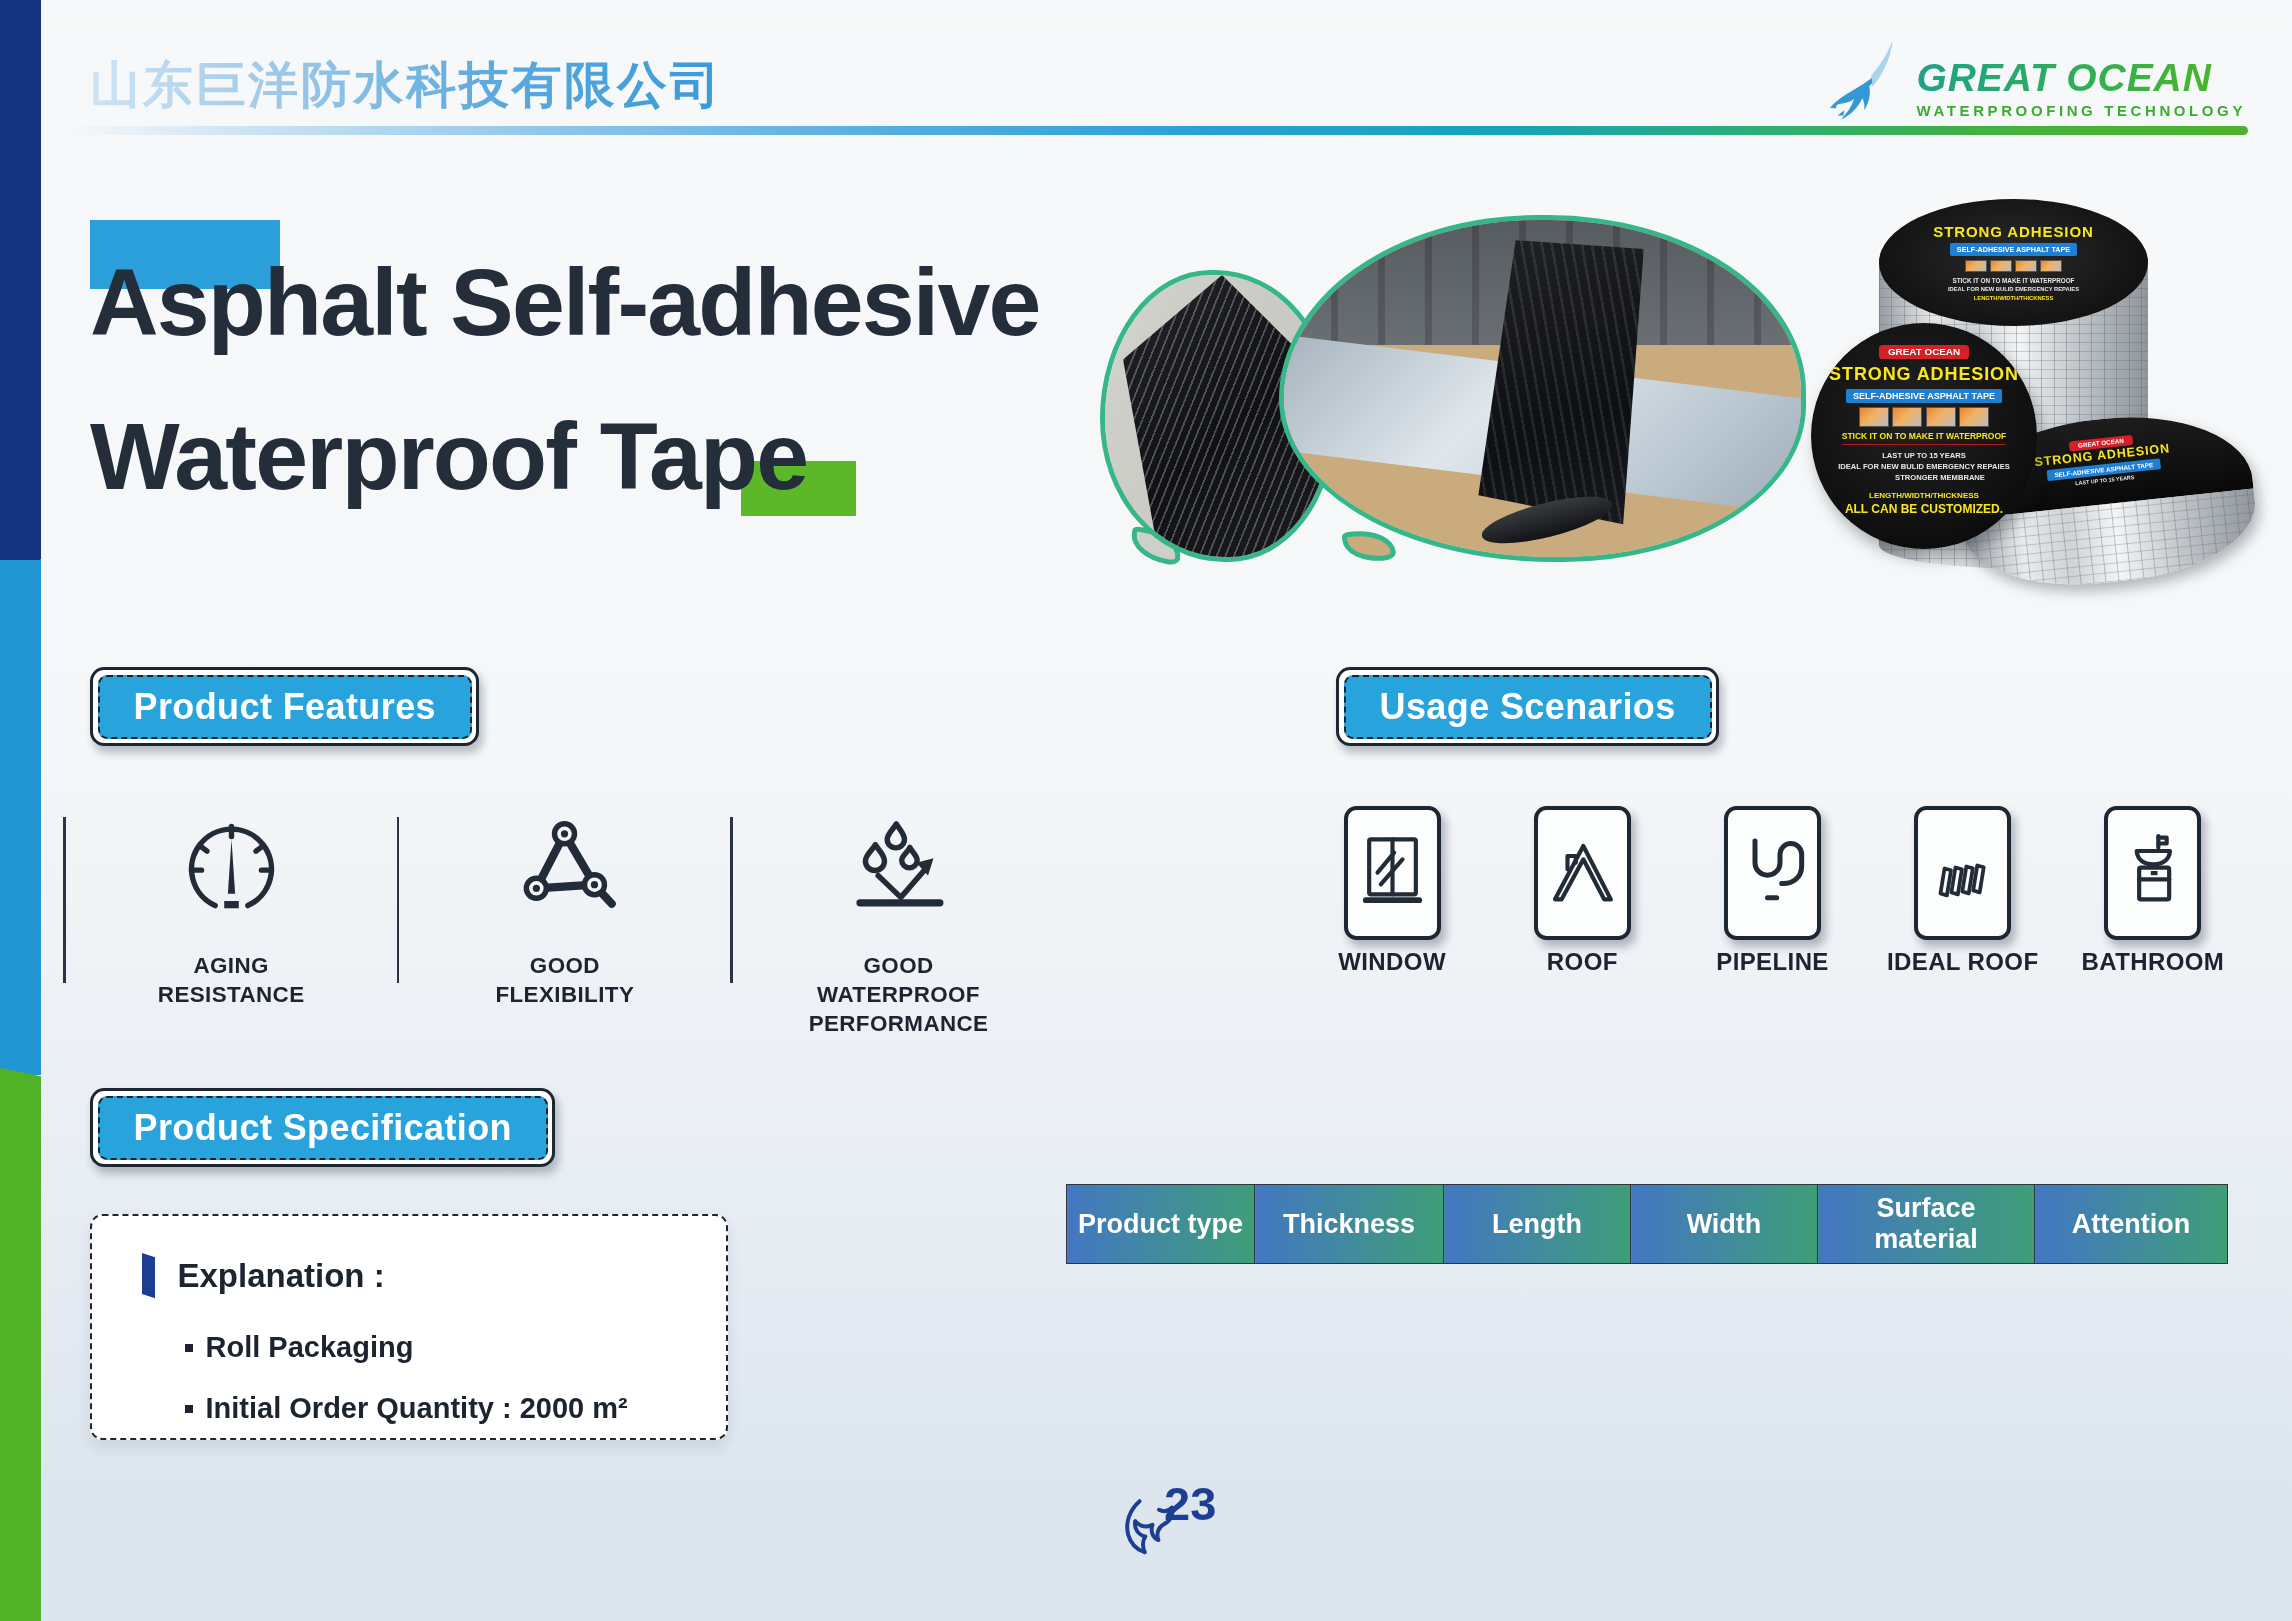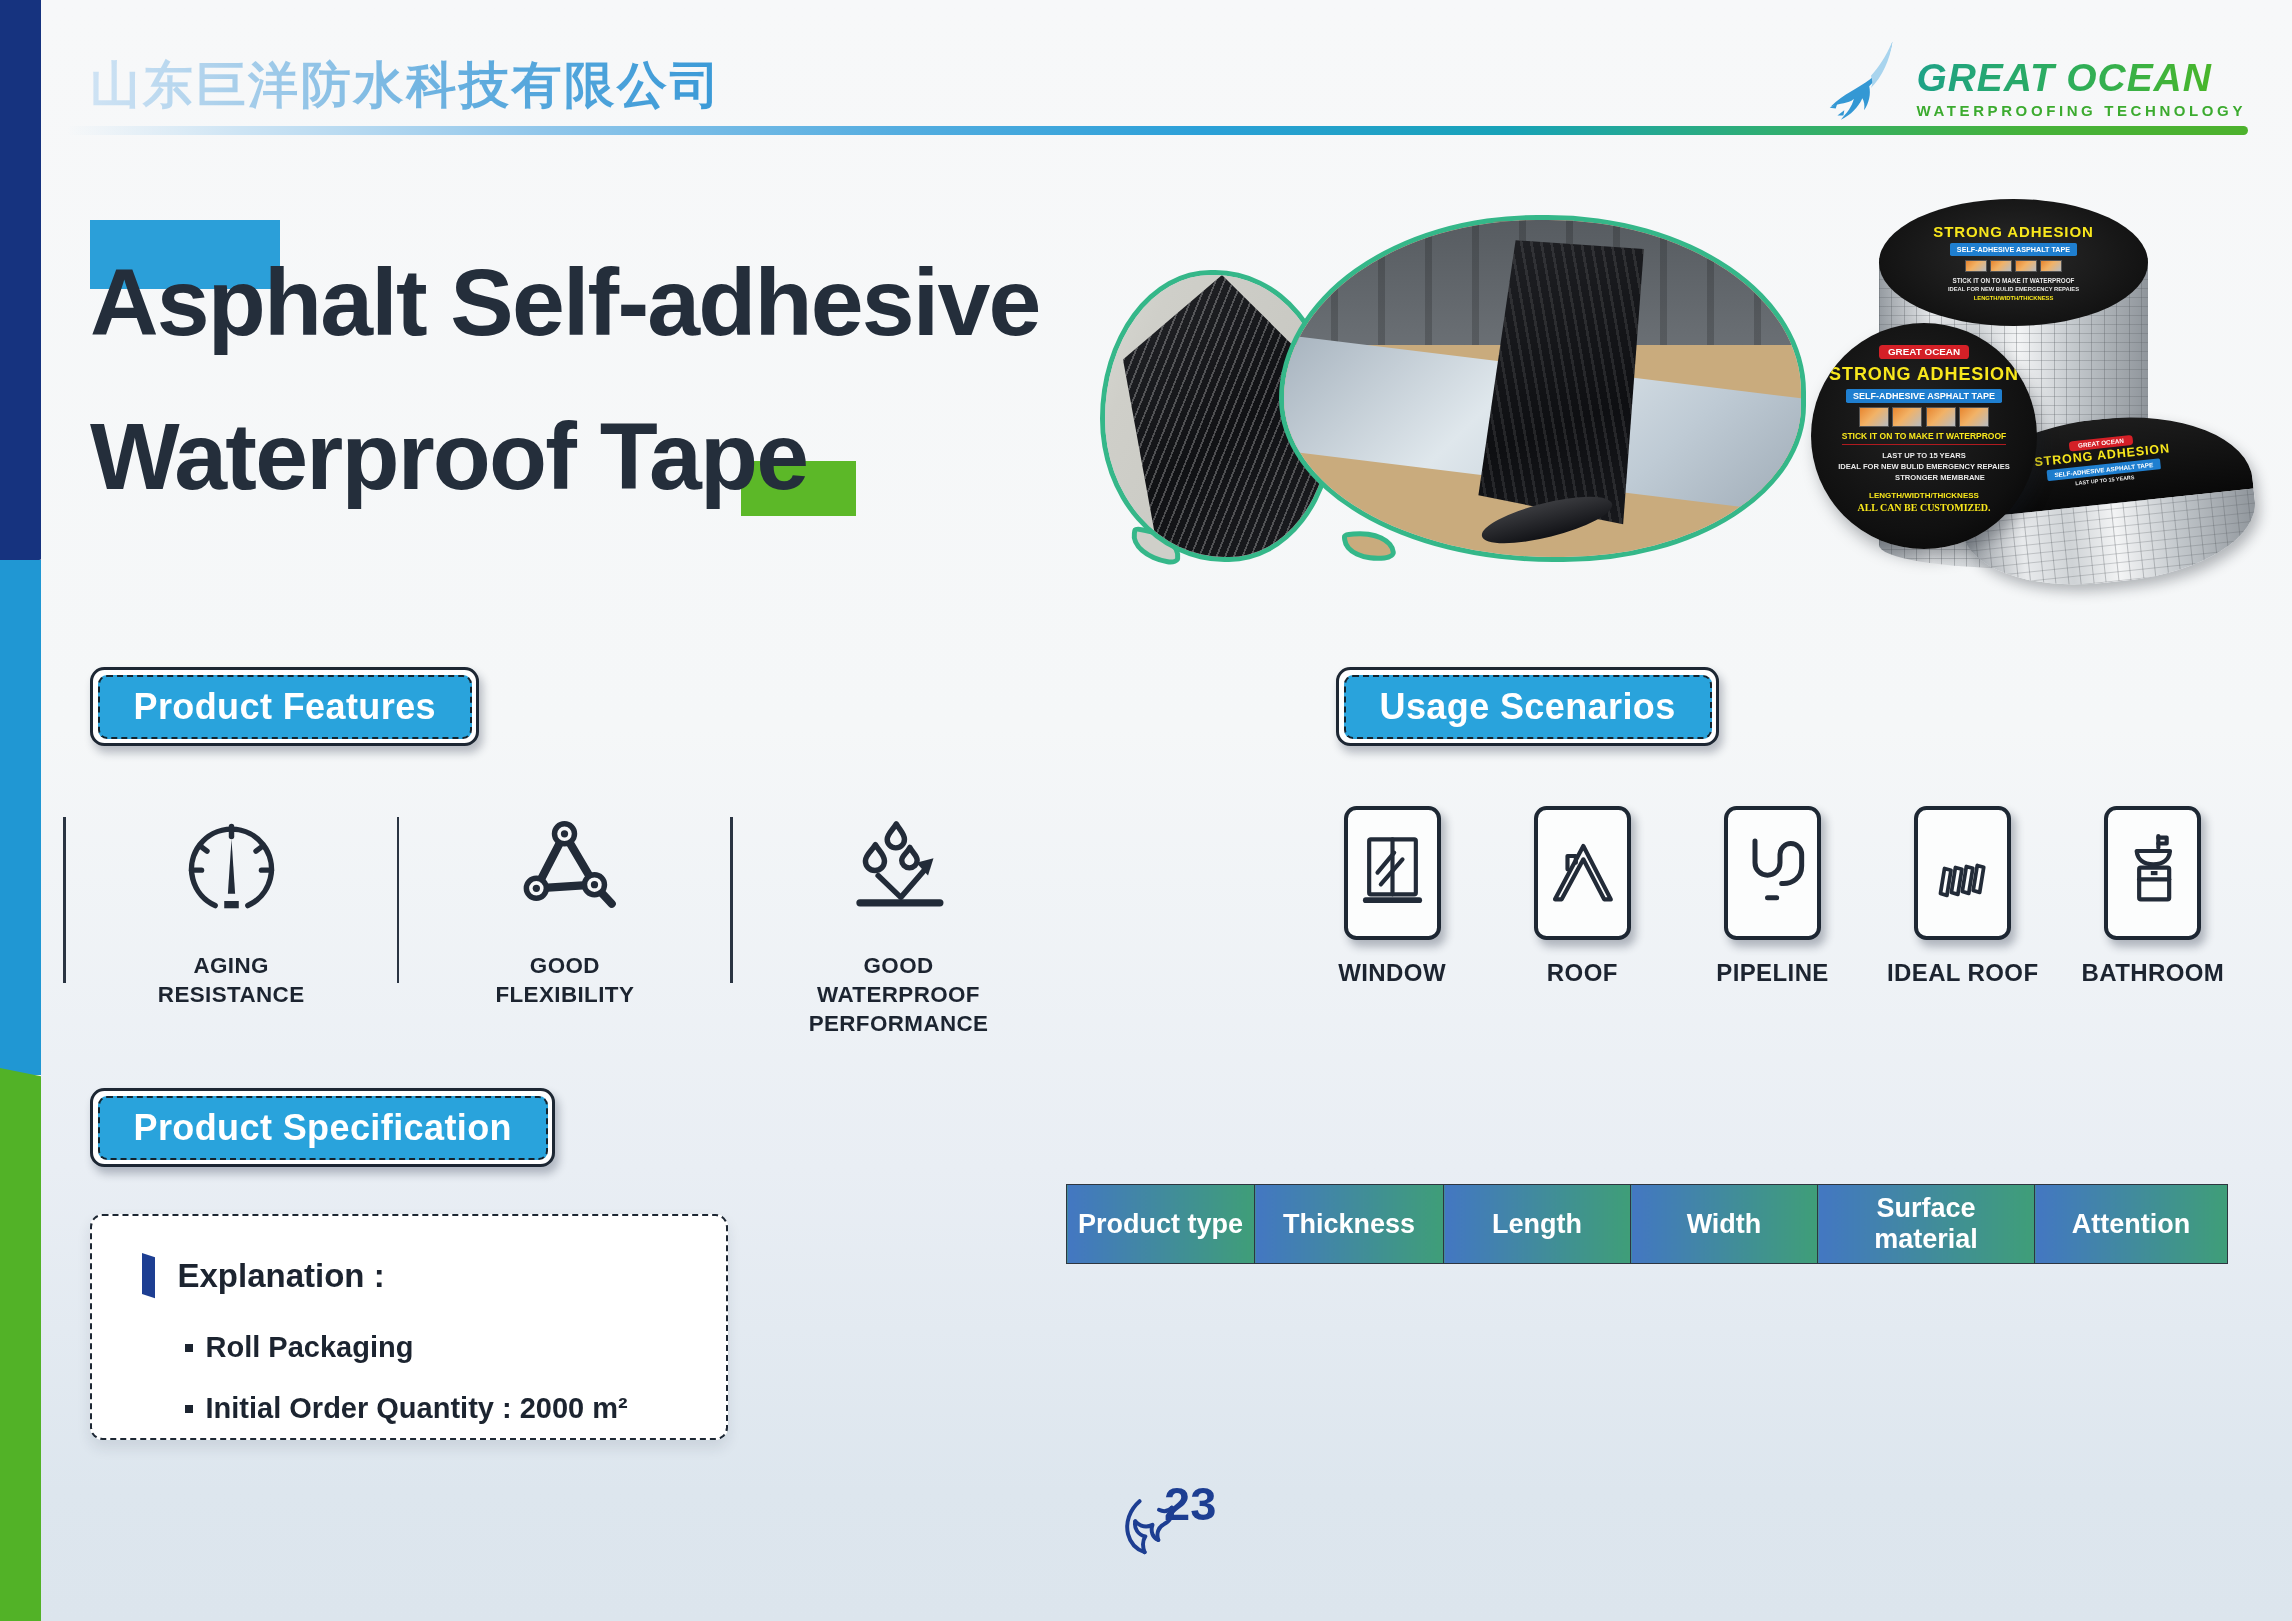--- a/index.html
+++ b/index.html
@@ -114,21 +114,21 @@
   .feature-icon { height:124px; display:flex; align-items:center; justify-content:center; }
   .feature-label { margin-top:23px; font-size:22.4px; font-weight:bold; color:#1c2430; text-align:center;
     line-height:1.3; letter-spacing:0.4px; white-space:pre-line; }
   .feature-div { width:2.7px; height:166px; background:#2a3442; margin-top:12.5px; }
 
   
   .scenarios-row { left:1297px; top:806px; width:951px; display:flex; }
   .scenario-item { flex:1; display:flex; flex-direction:column; align-items:center; }
   .scenario-card { width:97px; height:134px; background:#fcfdfd; border:4.5px solid #1d2733; border-radius:12.5px;
     box-shadow:4.5px 6.3px 9px rgba(30,40,60,.3); display:flex; align-items:center; justify-content:center; }
-  .scenario-label { margin-top:19px; font-size:24px; font-weight:bold; color:#1c2430; letter-spacing:0.4px; white-space:nowrap; }
+  .scenario-label { margin-top:8px; font-size:24px; font-weight:bold; color:#1c2430; letter-spacing:0.4px; white-space:nowrap; }
 
   
   .expl-box { left:90px; top:1214px; width:638px; height:226px; background:#fff;
     border:2.7px dashed #1d2733; border-radius:12.5px; box-shadow:0 7.2px 14.3px rgba(30,40,60,.10); z-index:2; }
   .expl-title-row { position:absolute; left:50px; top:39px; display:flex; align-items:center; }
   .expl-mark { width:12.5px; height:41px; background:#1d3e92; transform:skewY(18deg); }
   .expl-title { margin-left:23px; font-size:33px; font-weight:bold; color:#1c2430; }
   .expl-bullet { position:absolute; left:93px; display:flex; align-items:center; }
   .expl-bullet .sq { width:8px; height:8px; background:#1c2430; margin-right:12.5px; flex:none; }
   .expl-bullet .txt { font-size:29px; font-weight:bold; color:#1c2430; }
@@ -225,21 +225,21 @@
         <div class="lbl-thumb" style="width:30px;height:19.7px;"></div>
         <div class="lbl-thumb" style="width:30px;height:19.7px;"></div>
         <div class="lbl-thumb" style="width:30px;height:19.7px;"></div>
         <div class="lbl-thumb" style="width:30px;height:19.7px;"></div>
       </div>
     <div class="lbl-claim" style="font-size:8.5px;">STICK IT ON TO MAKE IT WATERPROOF</div>
     <div class="lbl-white" style="font-size:7.6px; margin-top:4.5px;">LAST UP TO 15 YEARS</div>
     <div class="lbl-white" style="font-size:7.6px;">IDEAL FOR NEW BULID EMERGENCY REPAIES</div>
     <div class="lbl-white" style="font-size:7.6px;padding-left:32px;">STRONGER MEMBRANE</div>
     <div class="lbl-yellow" style="font-size:8px; margin-top:7.2px;">LENGTH/WIDTH/THICKNESS</div>
-    <div class="lbl-yellow" style="font-size:10px;font-family:Liberation Serif, serif;">ALL CAN BE CUSTOMIZED.</div>
+    <div class="lbl-yellow" style="font-size:12px;">ALL CAN BE CUSTOMIZED.</div>
   </div>
 </div>
 
 <div class="abs sec-label" style="left:90px; top:667px;">
   <div class="sec-label-inner">Product Features</div>
 </div>
 
 <div class="abs features-row">
   <div class="feature-div"></div>
   <div class="feature-item">

